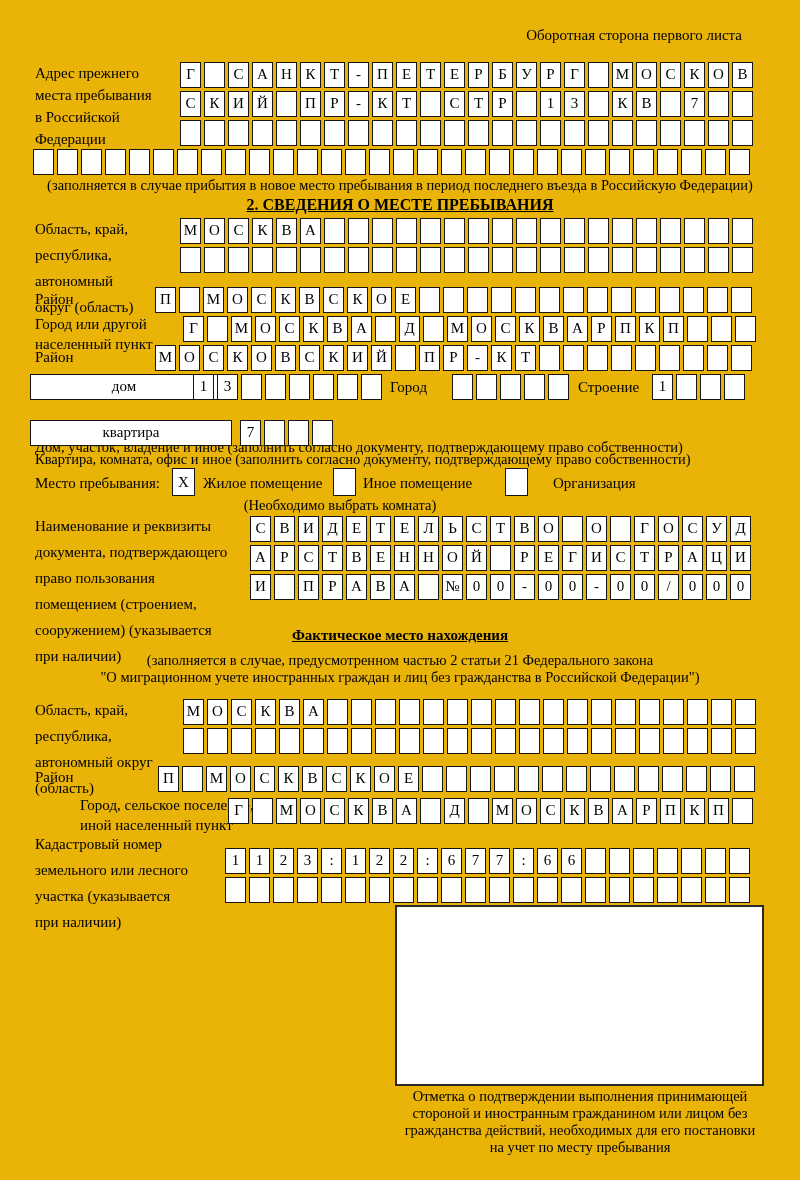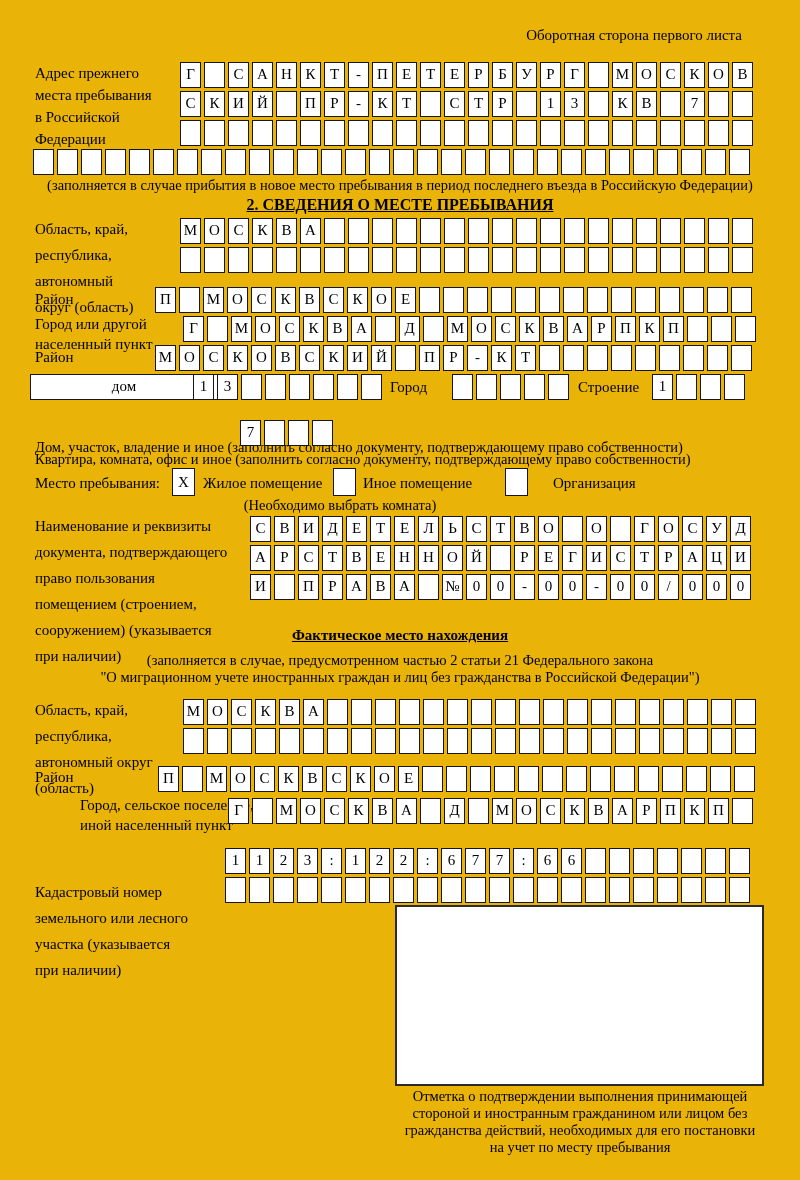--- a/index.html
+++ b/index.html
@@ -319,20 +319,21 @@
     </div>
   <div class="abs lbl" style="left:578px;top:374px;">Строение</div>
   <div class="cells" style="left:652px;top:374px;">
       <span class="cell">1</span>
       <span class="cell"></span>
       <span class="cell"></span>
       <span class="cell"></span>
     </div>
   <div class="abs caption" style="left:35px;top:403px;margin-top:36px;">Дом, участок, владение и иное (заполнить согласно документу, подтверждающему право собственности)</div>
 
+  <div class="abs widebox" style="left:30px;top:420px;width:202px;">квартира</div>
   <div class="cells" style="left:240px;top:420px;">
       <span class="cell">7</span>
       <span class="cell"></span>
       <span class="cell"></span>
       <span class="cell"></span>
     </div>
   <div class="abs caption" style="left:35px;top:451px;">Квартира, комната, офис и иное (заполнить согласно документу, подтверждающему право собственности)</div>
 
   <div class="abs lbl" style="left:35px;top:470px;">Место пребывания:</div>
   <span class="checkbox" style="left:172px;top:468px;">X</span>
@@ -529,21 +530,21 @@
       <span class="cell">К</span>
       <span class="cell">В</span>
       <span class="cell">А</span>
       <span class="cell">Р</span>
       <span class="cell">П</span>
       <span class="cell">К</span>
       <span class="cell">П</span>
       <span class="cell"></span>
     </div>
 
-  <div class="abs lbl" style="left:35px;top:831px;margin-top:48px;">Кадастровый номер
+  <div class="abs lbl" style="left:35px;top:831px;">Кадастровый номер
 земельного или лесного
 участка (указывается
 при наличии)</div>
   <div class="cells" style="left:225px;top:848px;">
       <span class="cell">1</span>
       <span class="cell">1</span>
       <span class="cell">2</span>
       <span class="cell">3</span>
       <span class="cell">:</span>
       <span class="cell">1</span>

